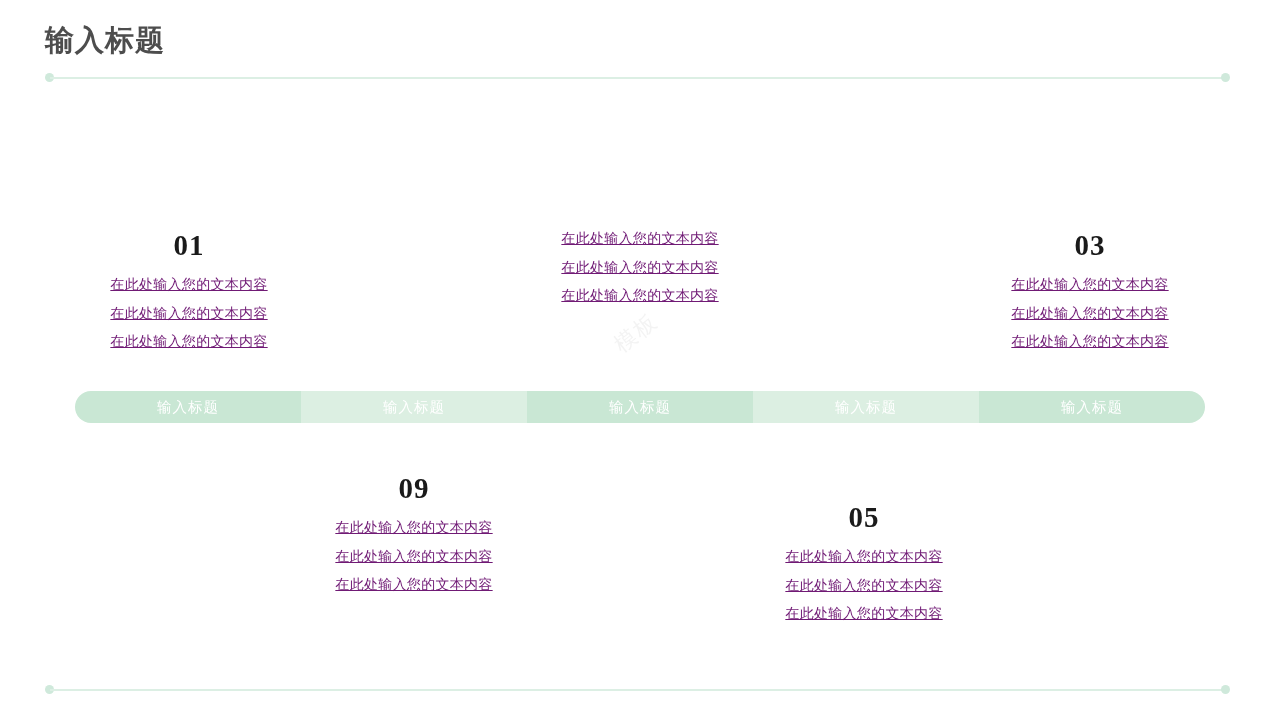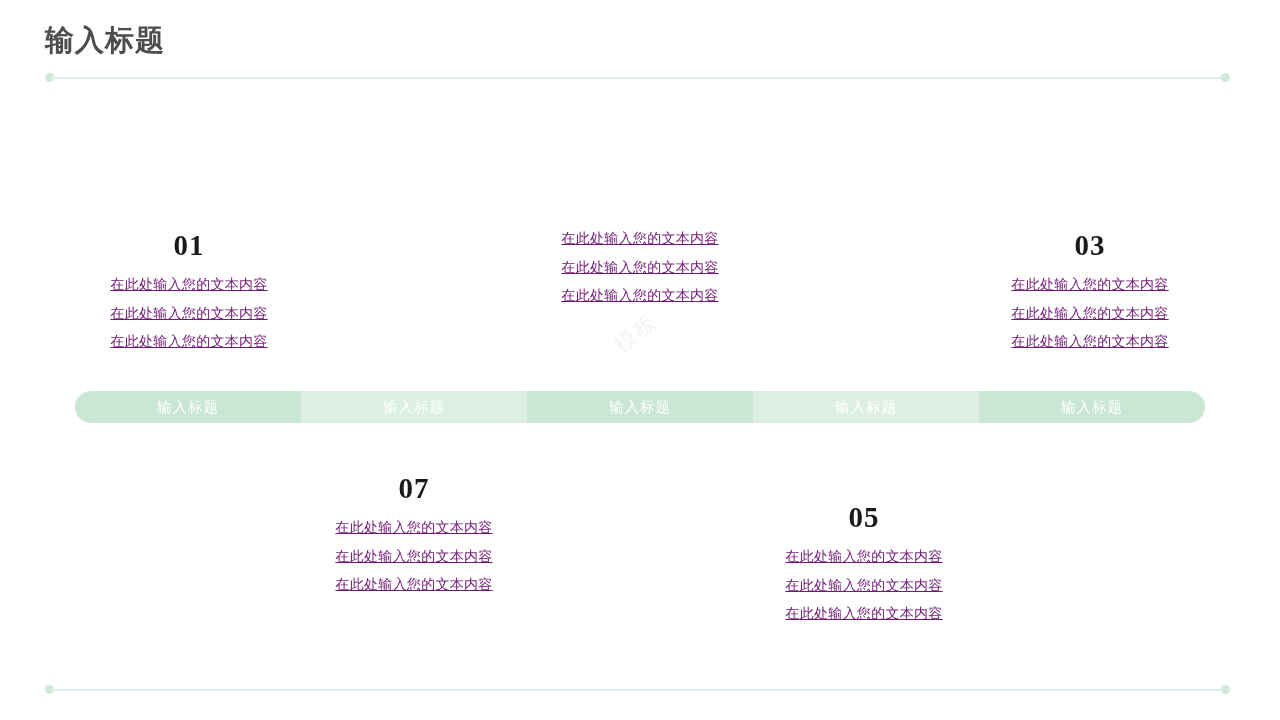--- a/index.html
+++ b/index.html
@@ -190,21 +190,21 @@
     </div>
     <div class="pill-seg shade-b">
       <span>输入标题</span>
     </div>
     <div class="pill-seg shade-a">
       <span>输入标题</span>
     </div>
   </div>
 
   <div class="num-block" id="block-04">
-    <div class="num">07</div>
+    <div class="num">09</div>
     <div class="lines">
       <div>在此处输入您的文本内容</div>
       <div>在此处输入您的文本内容</div>
       <div>在此处输入您的文本内容</div>
     </div>
   </div>
 
   <div class="num-block" id="block-05">
     <div class="num">05</div>
     <div class="lines">

